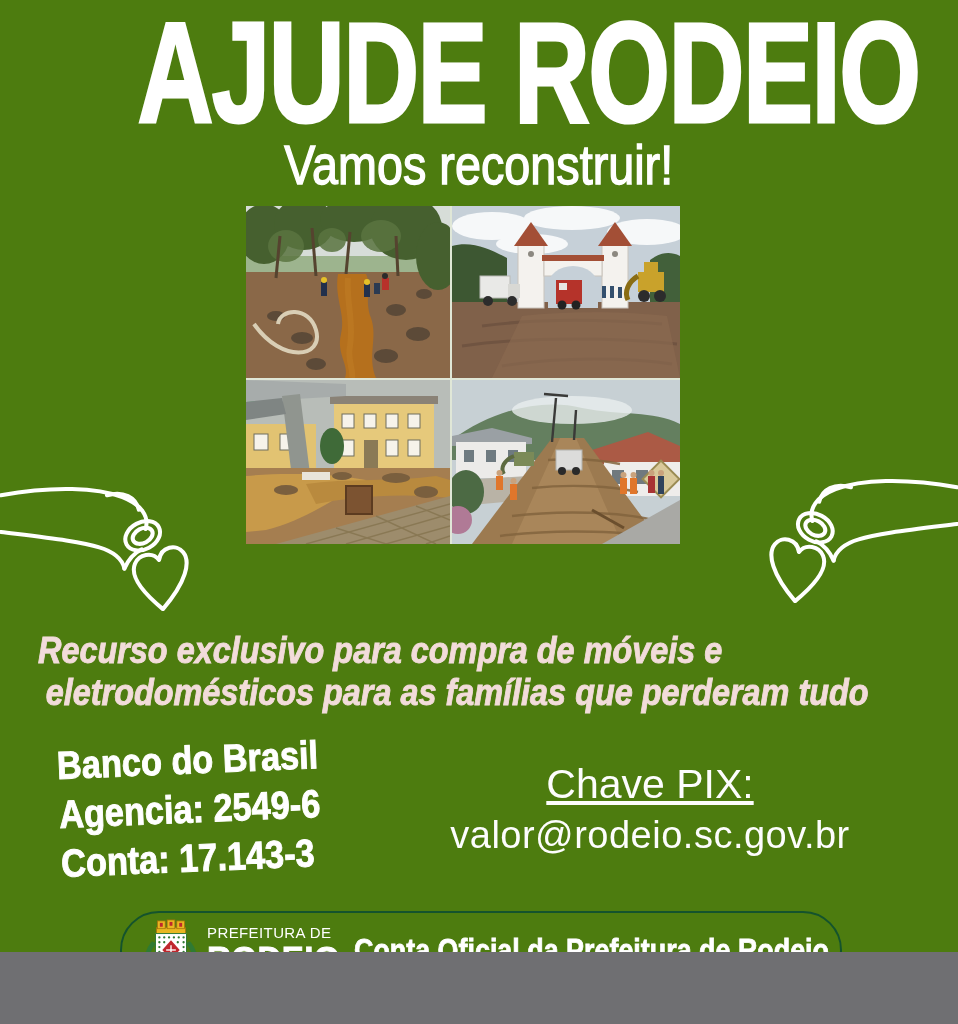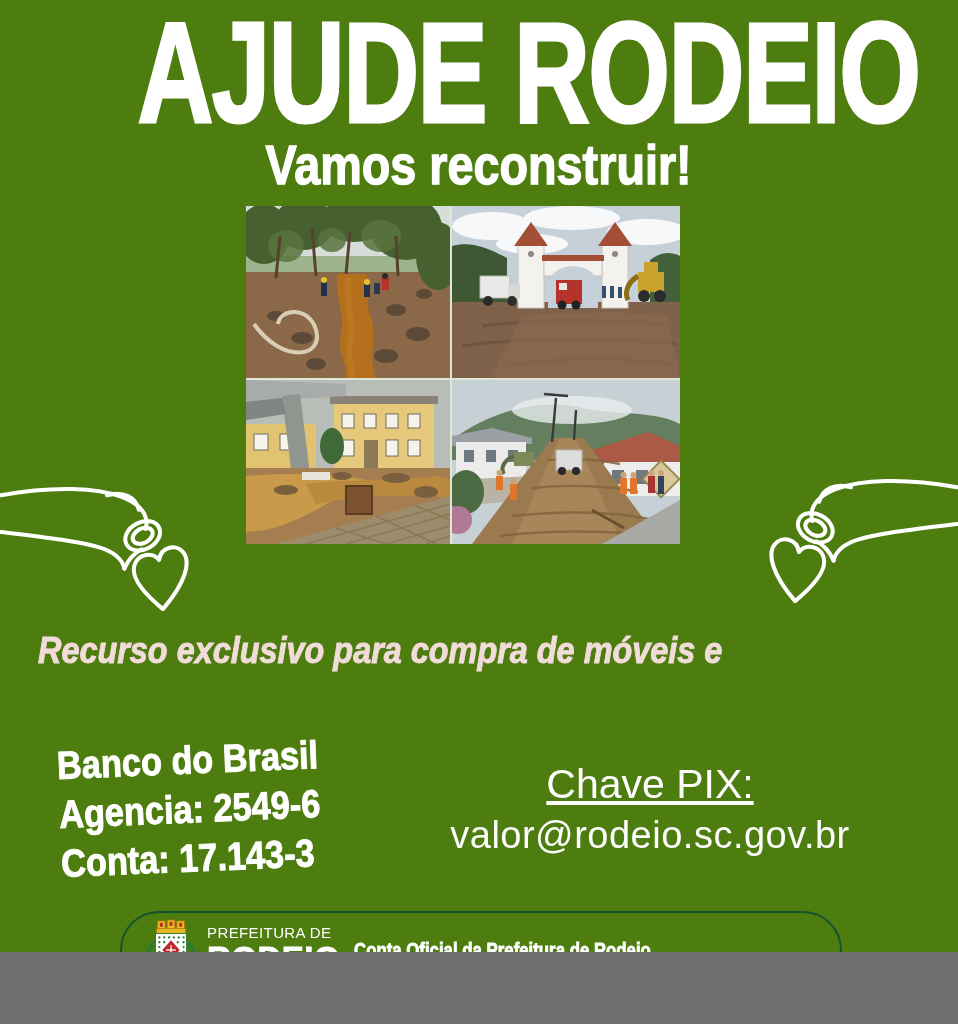--- a/index.html
+++ b/index.html
@@ -12,21 +12,21 @@
   .sx{display:inline-block;white-space:nowrap;transform-origin:50% 50%;}
   
   .title{
     position:absolute;top:2px;left:0;width:958px;text-align:center;
     font-size:142px;line-height:1;font-weight:700;color:#fff;
     -webkit-text-stroke:3px #fff;letter-spacing:-2px;
   }
   .title .sx{transform:scaleX(0.74);}
   .subtitle{
     position:absolute;top:138px;left:0;width:958px;text-align:center;
-    font-size:55px;line-height:1;font-weight:700;color:#fff;
+    font-size:55px;line-height:1;font-weight:400;color:#fff;
     -webkit-text-stroke:1.4px #fff;
   }
   .subtitle .sx{transform:scaleX(0.85);}
   
   .collage{
     position:absolute;top:206px;left:246px;width:434px;height:338px;
     display:grid;grid-template-columns:204px 228px;grid-template-rows:172px 164px;
     gap:2px;background:rgba(250,250,250,.85);
   }
   .collage figure{margin:0;padding:0;overflow:hidden;}
@@ -69,21 +69,21 @@
   .pill{
     position:absolute;top:911px;left:120px;width:722px;height:78px;
     box-sizing:border-box;border:2px solid #14532d;border-radius:44px;
     display:flex;align-items:center;padding:0 18px 0 22px;
   }
   .crest{width:54px;height:62px;flex:0 0 auto;}
   .crest-text{margin-left:9px;color:#fff;flex:0 0 auto;}
   .crest-small{font-size:15px;line-height:1;letter-spacing:0.4px;}
   .crest-name{font-size:33px;line-height:1;font-weight:700;letter-spacing:0.5px;-webkit-text-stroke:0.8px #fff;margin-top:2px;}
   .official{
-    margin-left:14px;color:#fff;font-size:20px;font-weight:700;
+    margin-left:14px;color:#fff;font-size:32px;font-weight:700;
     -webkit-text-stroke:0.8px #fff;
   }
   .official .sx{transform-origin:0 50%;transform:scaleX(0.84);}
 </style>
 </head>
 <body>
 
 <div class="poster">
 
   <div class="title"><span class="sx">AJUDE RODEIO</span></div>
@@ -333,20 +333,21 @@
     <ellipse cx="147" cy="62" rx="19" ry="14" transform="rotate(-28 147 62)"></ellipse>
     <ellipse cx="147" cy="62" rx="11" ry="7.5" transform="rotate(-28 147 62)"></ellipse>
     <path d="M0,58 C48,64 84,68 102,74 C116,78 126,86 128,96"></path>
     <path d="M128,96 C132,87 138,80 146,76"></path>
     <path d="M168,138 C146,120 134,103 139,91 C143,81 157,78 164,87 C166,73 182,70 189,79 C197,89 192,110 168,138 Z"></path>
   </svg>
 
 
   <div class="notice">
     <div><span class="sx">Recurso exclusivo para compra de móveis e</span></div>
+    <div><span class="sx">eletrodomésticos para as famílias que perderam tudo</span></div>
   </div>
 
   <div class="bank">
     <div><span class="sx">Banco do Brasil</span></div>
     <div><span class="sx">Agencia: 2549-6</span></div>
     <div><span class="sx">Conta: 17.143-3</span></div>
   </div>
 
   <div class="pix">
     <div class="pix-label">Chave PIX:</div>

